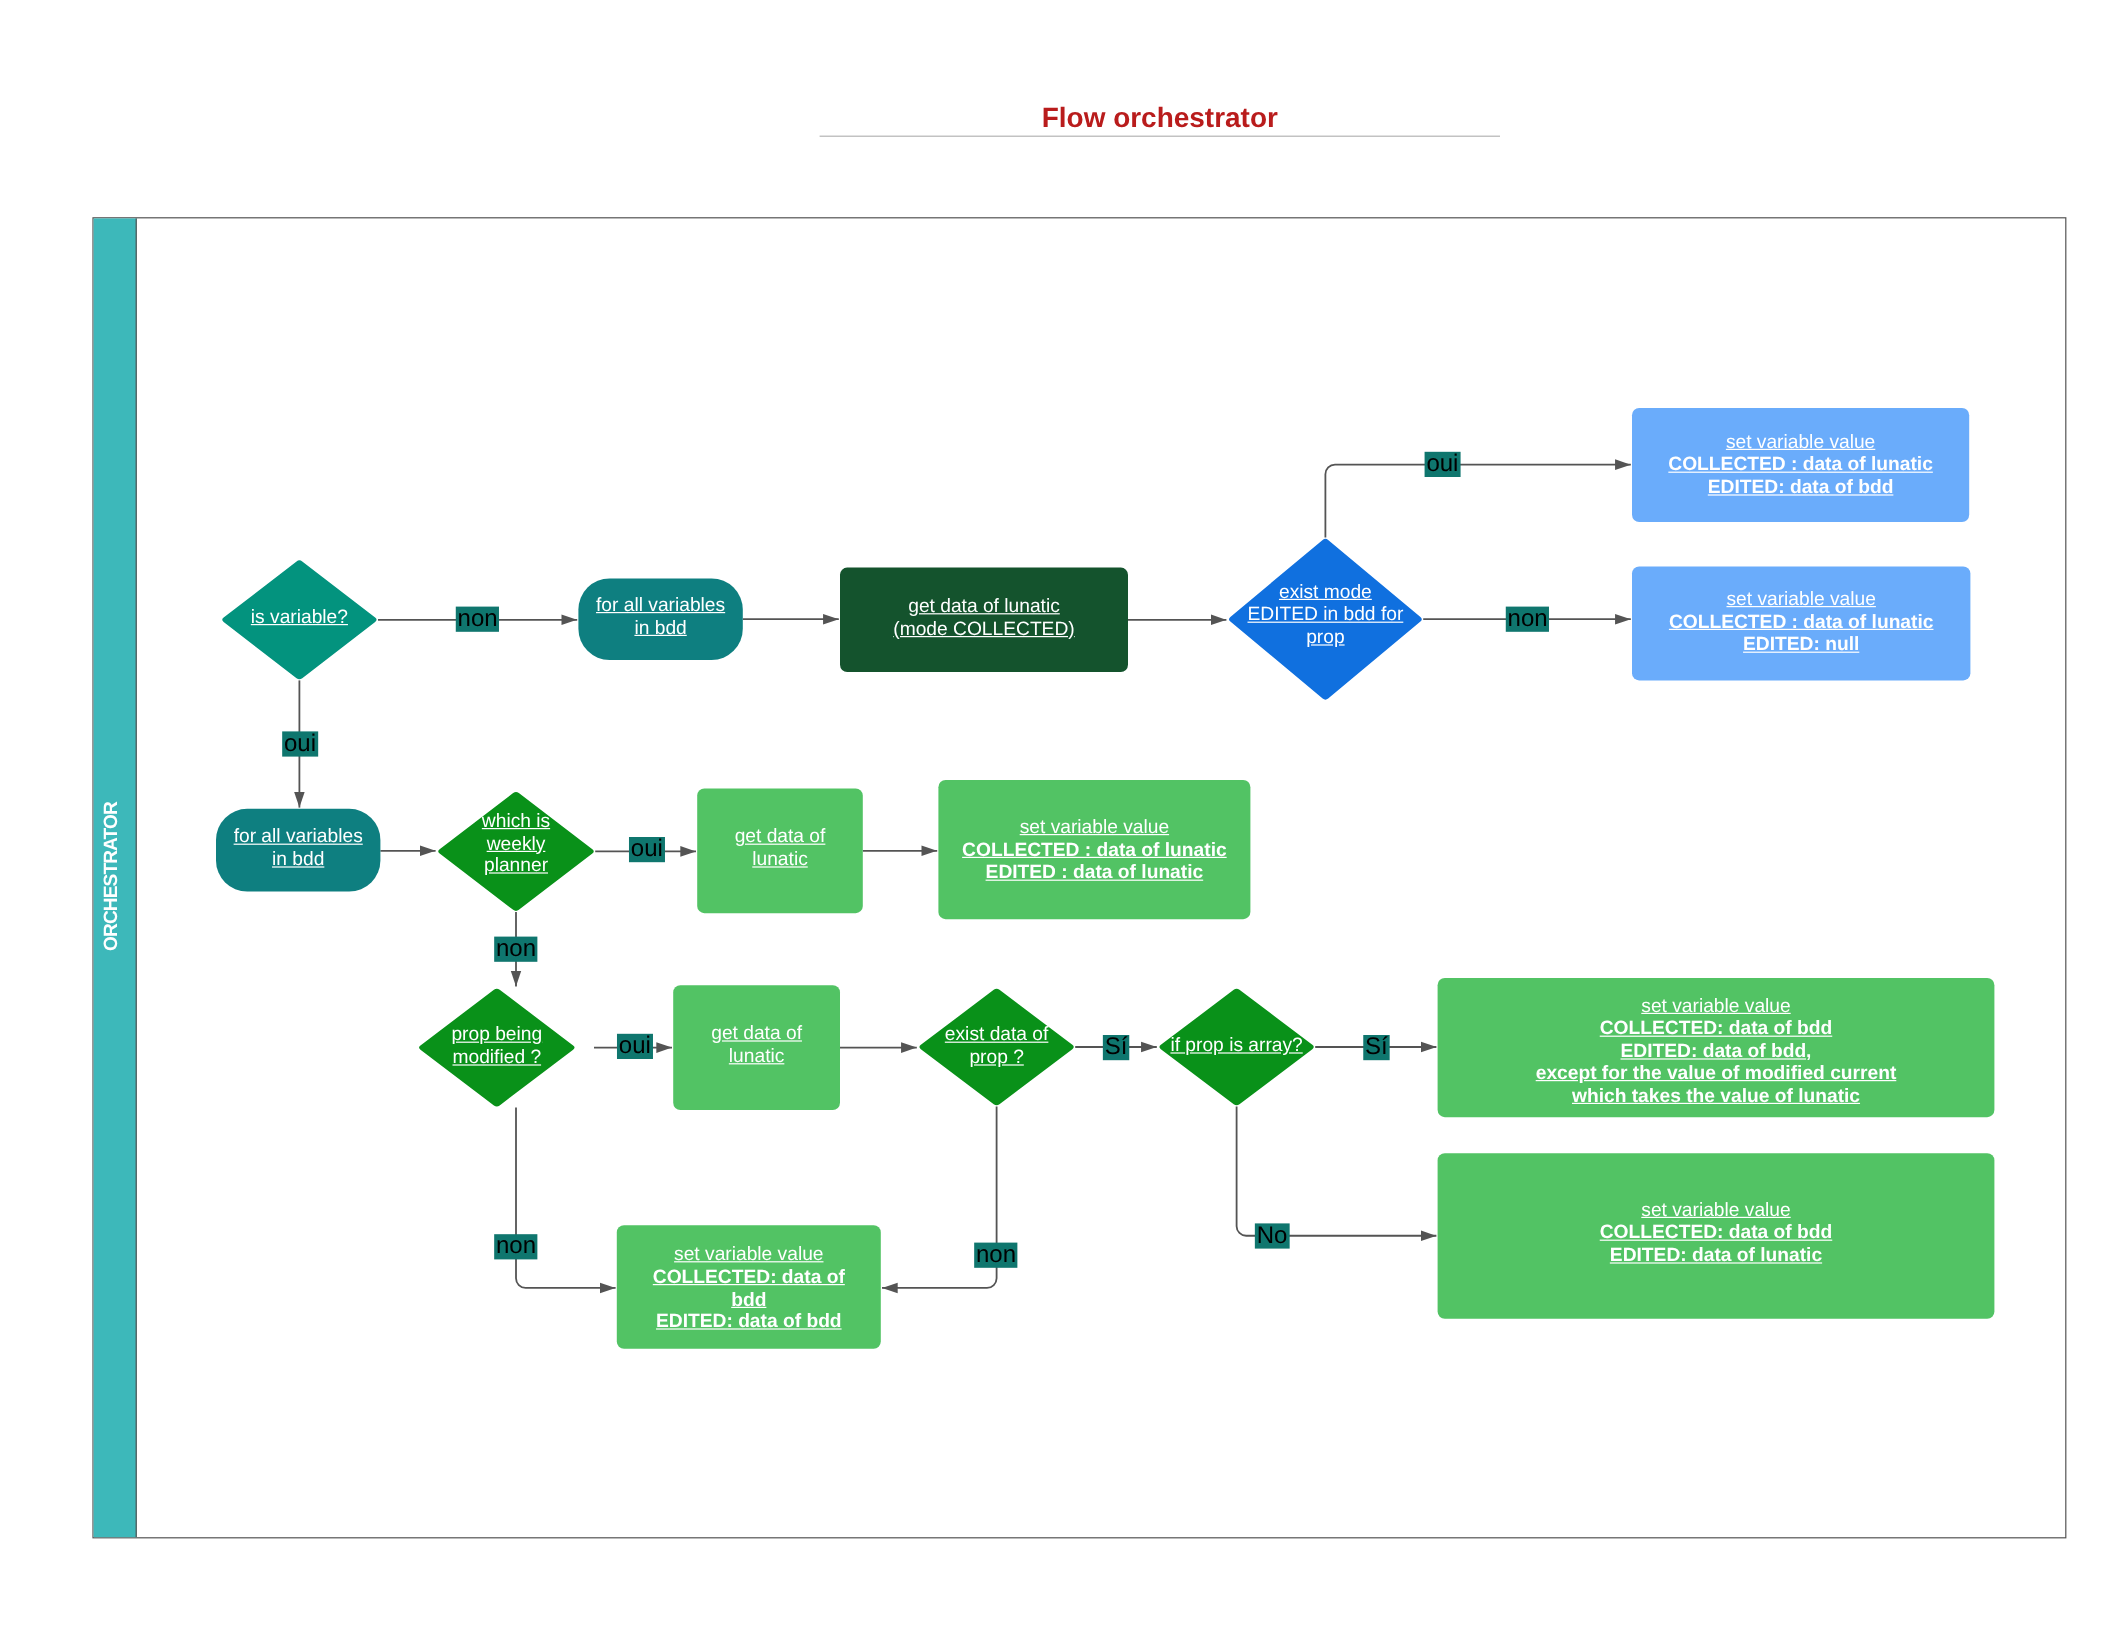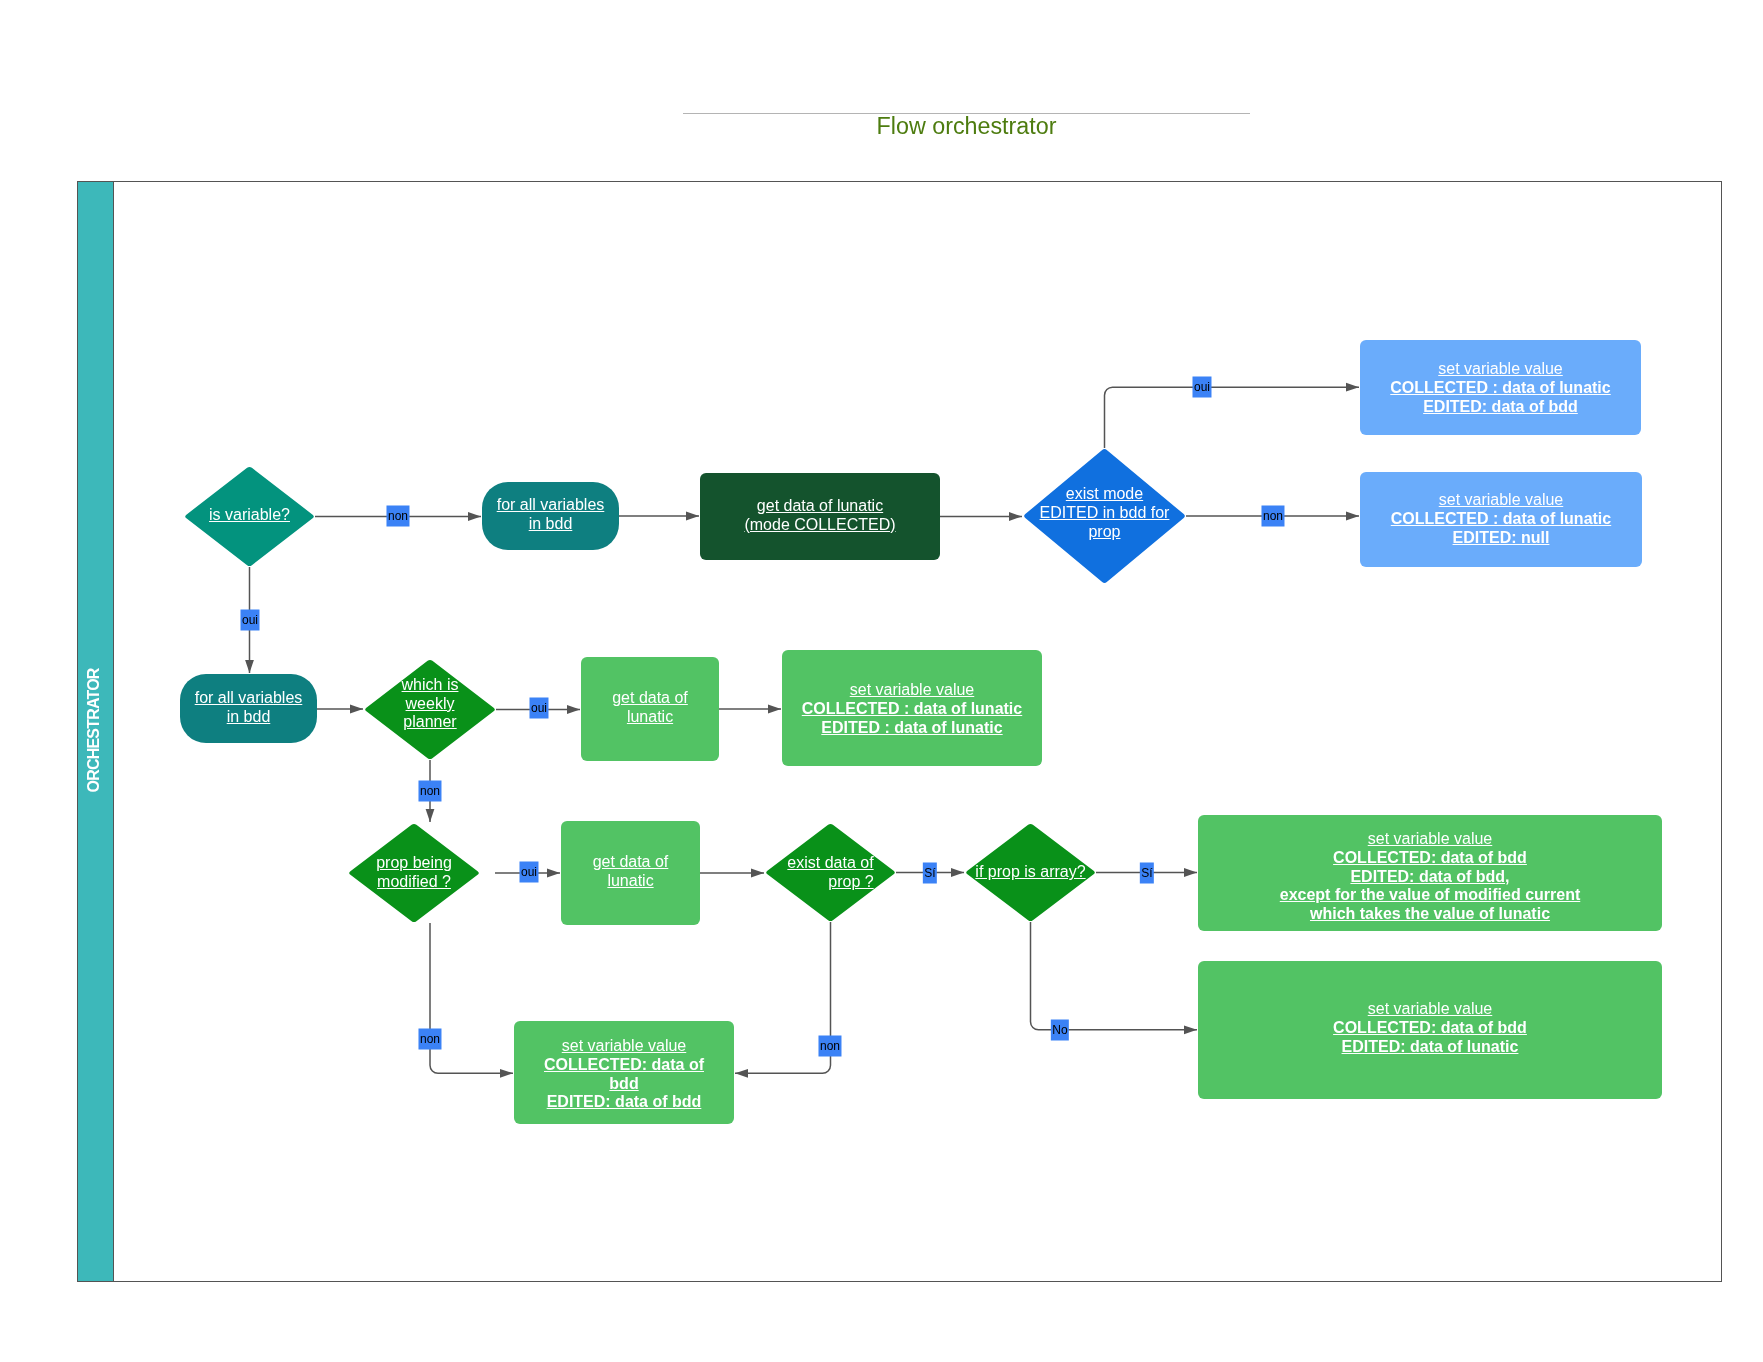--- a/index.html
+++ b/index.html
@@ -1,35 +1,35 @@
 <!DOCTYPE html>
 <html><head>
 <meta charset="utf-8">
 <style>
   html,body{margin:0;padding:0;background:#ffffff;}
   body{width:1763px;height:1362px;position:relative;overflow:hidden;
        font-family:"Liberation Sans",sans-serif;}
   .title{position:absolute;left:683px;top:86.5px;width:567px;text-align:center;
-         font-size:23.3px;font-weight:normal;color:#4d7c0f;line-height:23px;margin-top:28px;}
+         font-size:23.3px;font-weight:bold;color:#b91c1c;line-height:23px;}
   .title-rule{position:absolute;left:683px;top:112.8px;width:567px;height:1.5px;background:#b4b4b4;}
   .lane{position:absolute;left:77px;top:181px;width:1645px;height:1101px;
         border:1.6px solid #545454;box-sizing:border-box;background:#ffffff;}
   .lane-band{position:absolute;left:0px;top:0px;width:35px;height:100%;background:#3db8ba;border-right:1.4px solid #545454;box-sizing:content-box;}
   .lane-label{position:absolute;left:0px;top:0px;width:35px;height:100%;
         display:flex;align-items:center;justify-content:center;
         color:#ffffff;font-size:16px;font-weight:bold;letter-spacing:-0.8px;
         writing-mode:vertical-rl;transform:rotate(180deg) translate(1.8px,1.5px);}
   svg.edges{position:absolute;left:0;top:0;width:1763px;height:1362px;overflow:visible;}
   .node{position:absolute;display:flex;align-items:center;justify-content:center;
         text-align:center;color:#ffffff;box-sizing:border-box;font-size:16px;}
   .node .txt{display:block;line-height:18.7px;position:relative;z-index:2;top:-1px;text-decoration:underline;}
   .node .txt b{font-weight:bold;}
   .diamond{background:none;}
   .diamond svg.dshape{position:absolute;left:0;top:0;}
-  .elabel{position:absolute;background:#3b82f6;color:#000000;font-size:12px;
+  .elabel{position:absolute;background:#0f766e;color:#000000;font-size:20px;
           line-height:21px;white-space:nowrap;transform:translate(-50%,-50%);
           padding:0px 1.5px;}
 </style>
 </head>
 <body>
 
 <div class="title">Flow orchestrator</div>
 <div class="title-rule"></div>
 
 <div class="lane">
@@ -122,21 +122,21 @@
   </div>
 <div class="node diamond" style="left:348px;top:823px;width:132px;height:100px;">
     <svg class="dshape" width="132" height="100" viewBox="0 0 132 100">
       <path d="M 63.61 1.81 Q 66.00 0.00 68.39 1.81 L 129.61 48.19 Q 132.00 50.00 129.61 51.81 L 68.39 98.19 Q 66.00 100.00 63.61 98.19 L 2.39 51.81 Q 0.00 50.00 2.39 48.19 Z" fill="#099119"></path>
     </svg>
     <span class="txt" style="top:0px"><span>prop being</span><br><span>modified ?</span></span>
   </div>
 <div class="node" style="left:561px;top:821px;width:139px;height:104px;background:#52c364;border-radius:6px;">
     <span class="txt"><span>get data of</span><br><span>lunatic</span></span>
   </div>
-<div class="node diamond" style="left:765px;top:823px;width:131px;height:99px;text-align:right;">
+<div class="node diamond" style="left:765px;top:823px;width:131px;height:99px;">
     <svg class="dshape" width="131" height="99" viewBox="0 0 131 99">
       <path d="M 63.11 1.81 Q 65.50 0.00 67.89 1.81 L 128.61 47.69 Q 131.00 49.50 128.61 51.31 L 67.89 97.19 Q 65.50 99.00 63.11 97.19 L 2.39 51.31 Q 0.00 49.50 2.39 47.69 Z" fill="#099119"></path>
     </svg>
     <span class="txt" style="top:0px"><span>exist data of</span><br><span>prop ?</span></span>
   </div>
 <div class="node diamond" style="left:965px;top:823px;width:131px;height:99px;text-align:center;">
     <svg class="dshape" width="131" height="99" viewBox="0 0 131 99">
       <path d="M 63.11 1.81 Q 65.50 0.00 67.89 1.81 L 128.61 47.69 Q 131.00 49.50 128.61 51.31 L 67.89 97.19 Q 65.50 99.00 63.11 97.19 L 2.39 51.31 Q 0.00 49.50 2.39 47.69 Z" fill="#099119"></path>
     </svg>
     <span class="txt" style="top:0px"><span>if prop is array?</span></span>

